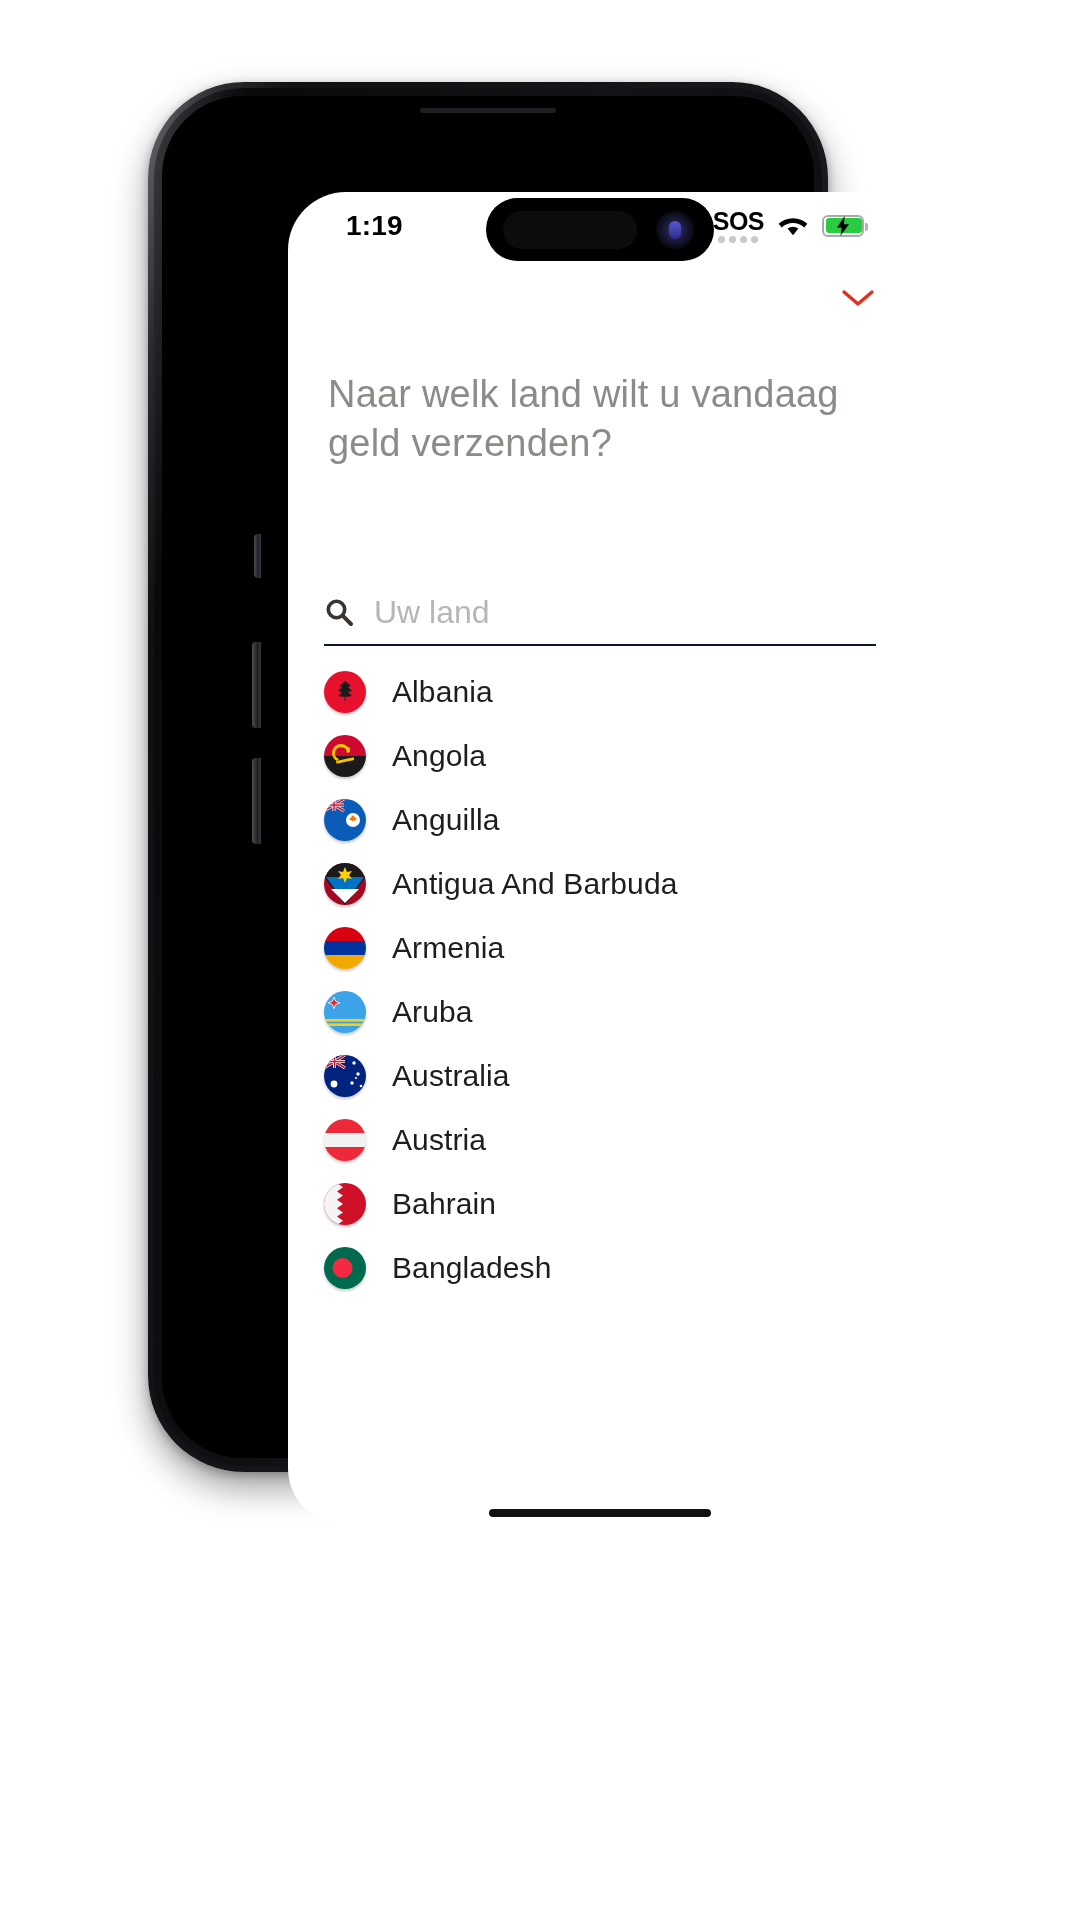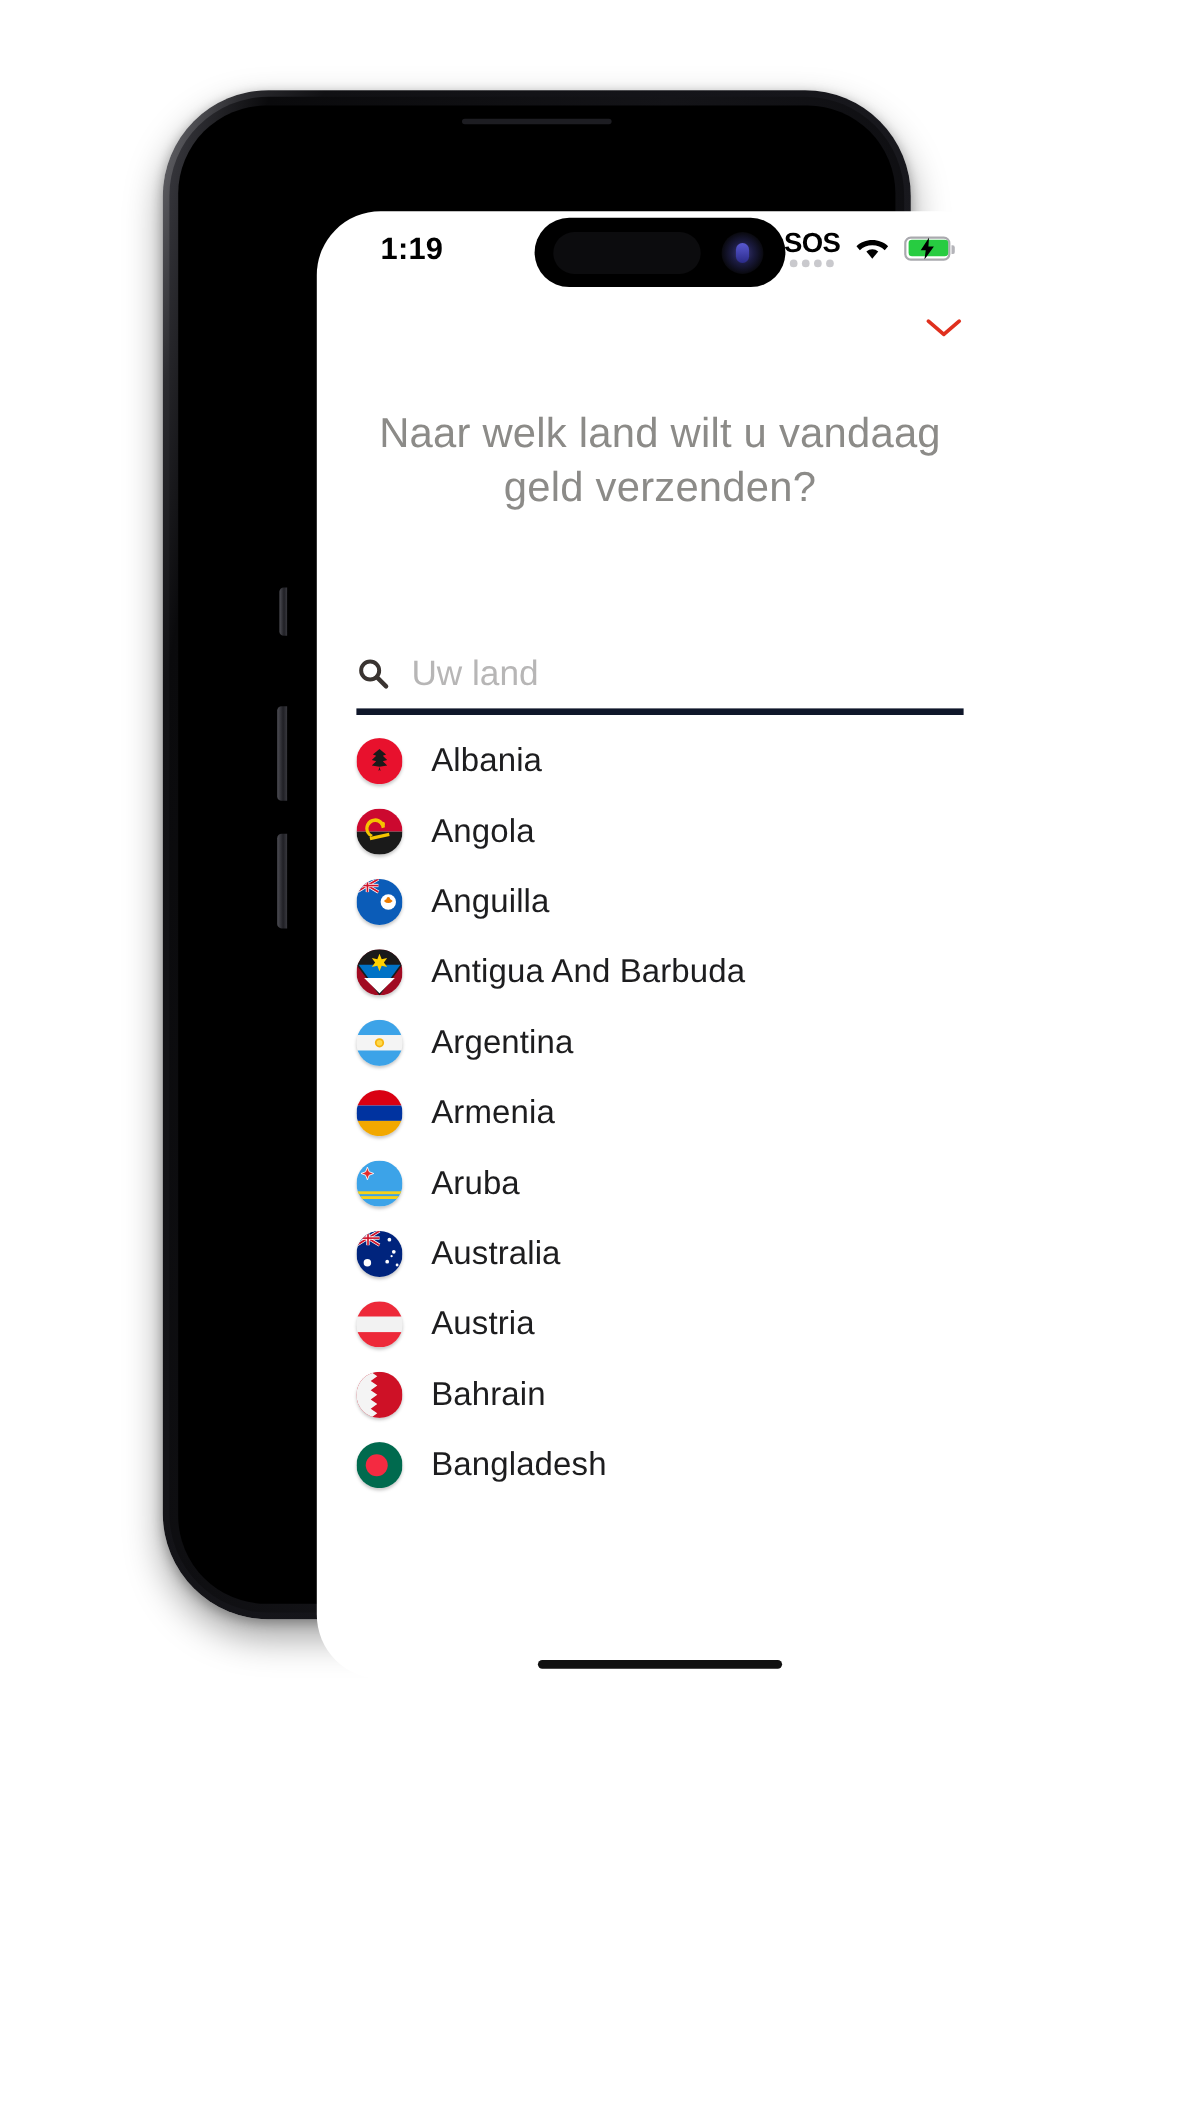--- a/index.html
+++ b/index.html
@@ -210,40 +210,39 @@
     align-items: center;
     justify-content: center;
     cursor: pointer;
   }
   .chev { width: 34px; height: 20px; display:block; }
 
   .headline {
     position: absolute;
     left: 0; right: 0;
     top: 178px;
-    text-align: center;
     font-size: 38px;
     line-height: 49px;
     color: #8c8b88;
     font-weight: 300;
     font-family: "Liberation Sans", sans-serif;
     letter-spacing: 0.2px;
     padding: 0 40px;
     box-sizing: border-box;
   }
 
   .search-wrap {
     position: absolute;
     left: 36px;
     right: 36px;
     top: 388px;
     height: 64px;
     display: flex;
     align-items: center;
-    border-bottom: 6px solid #0f172a;
+    border-bottom: 2px solid #0f172a;
   }
   .search-icon { width: 30px; height: 30px; margin-right: 20px; flex: 0 0 auto; }
   .search-input {
     border: none;
     outline: none;
     background: transparent;
     font-size: 32px;
     color: #2b2b2b;
     font-family: "Liberation Sans", sans-serif;
     font-weight: 300;
@@ -412,32 +411,20 @@
             <span class="flag">
               <svg viewBox="0 0 42 42">
                 <rect width="42" height="42" fill="#a10a22"></rect>
                 <path d="M0 0 H42 V14 L21 42 L0 14 Z" fill="#1a1a1a"></path>
                 <path d="M2 14 H40 L21 40 Z" fill="#0072c6"></path>
                 <path d="M7 26 H35 L21 40 Z" fill="#fff"></path>
                 <path d="M21 4 l2 5 5 -1 -3 4 3 4 -5 -1 -2 5 -2 -5 -5 1 3 -4 -3 -4 5 1 Z" fill="#ffd100"></path>
               </svg>
             </span>
             <span class="country-name">Antigua And Barbuda</span>
-          </div>
-          <div class="country-row">
-            <span class="flag">
-              <svg viewBox="0 0 42 42">
-                <rect width="42" height="14" fill="#3ca3e8"></rect>
-                <rect y="14" width="42" height="14" fill="#f4f4f4"></rect>
-                <rect y="28" width="42" height="14" fill="#3ca3e8"></rect>
-                <circle cx="21" cy="21" r="4.2" fill="#f6b40e"></circle>
-                <circle cx="21" cy="21" r="2.6" fill="#ffd94a"></circle>
-              </svg>
-            </span>
-            <span class="country-name">Argentina</span>
           </div>
           <div class="country-row">
             <span class="flag">
               <svg viewBox="0 0 42 42">
                 <rect width="42" height="14" fill="#d90012"></rect>
                 <rect y="14" width="42" height="14" fill="#0033a0"></rect>
                 <rect y="28" width="42" height="14" fill="#f2a800"></rect>
               </svg>
             </span>
             <span class="country-name">Armenia</span>

